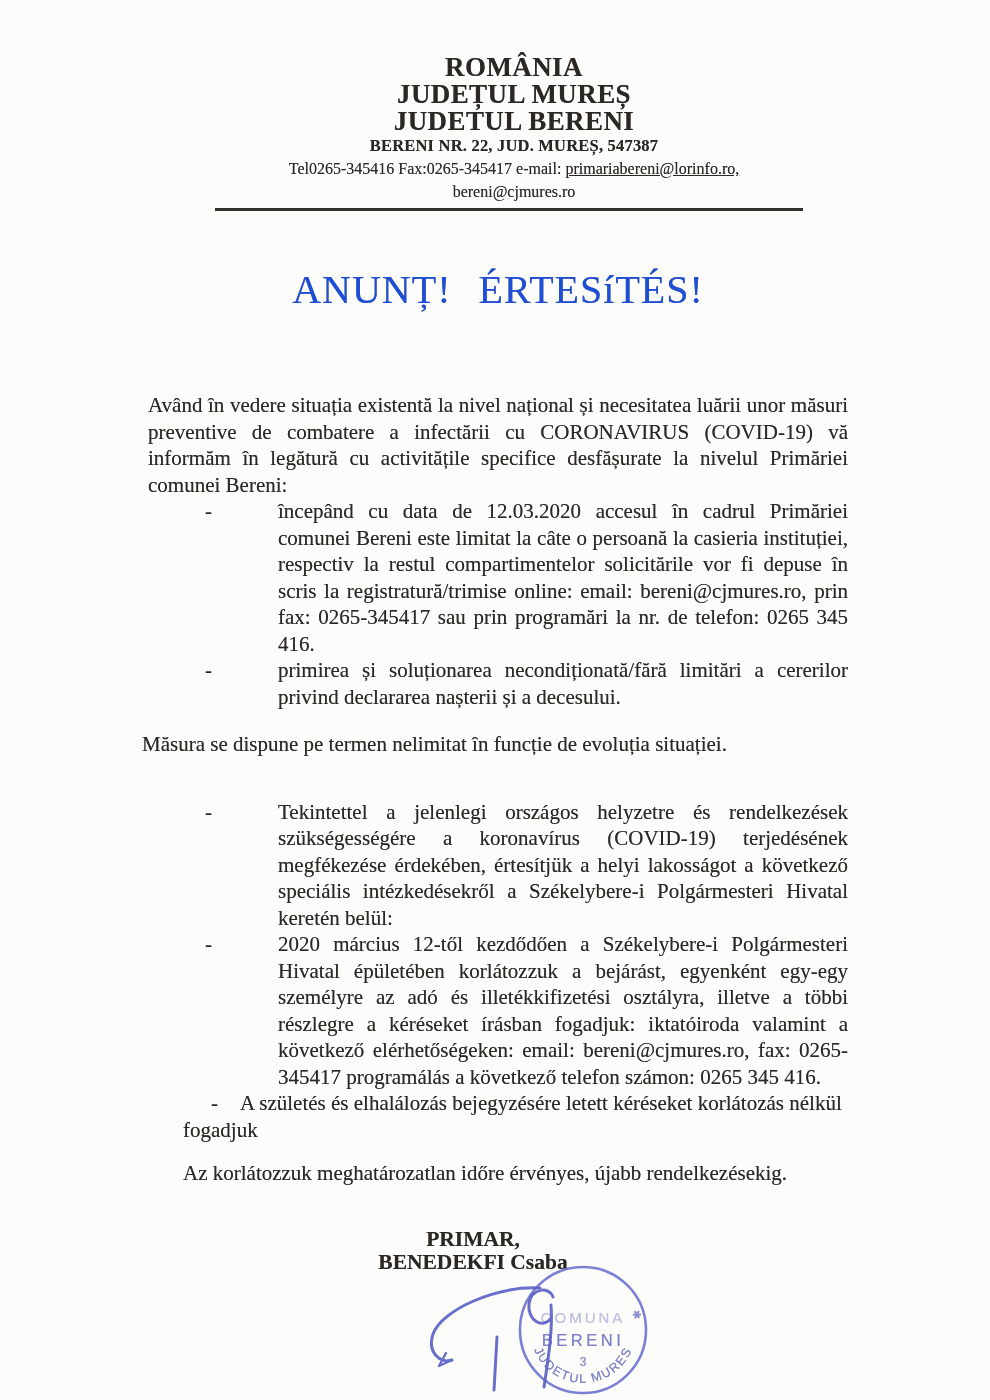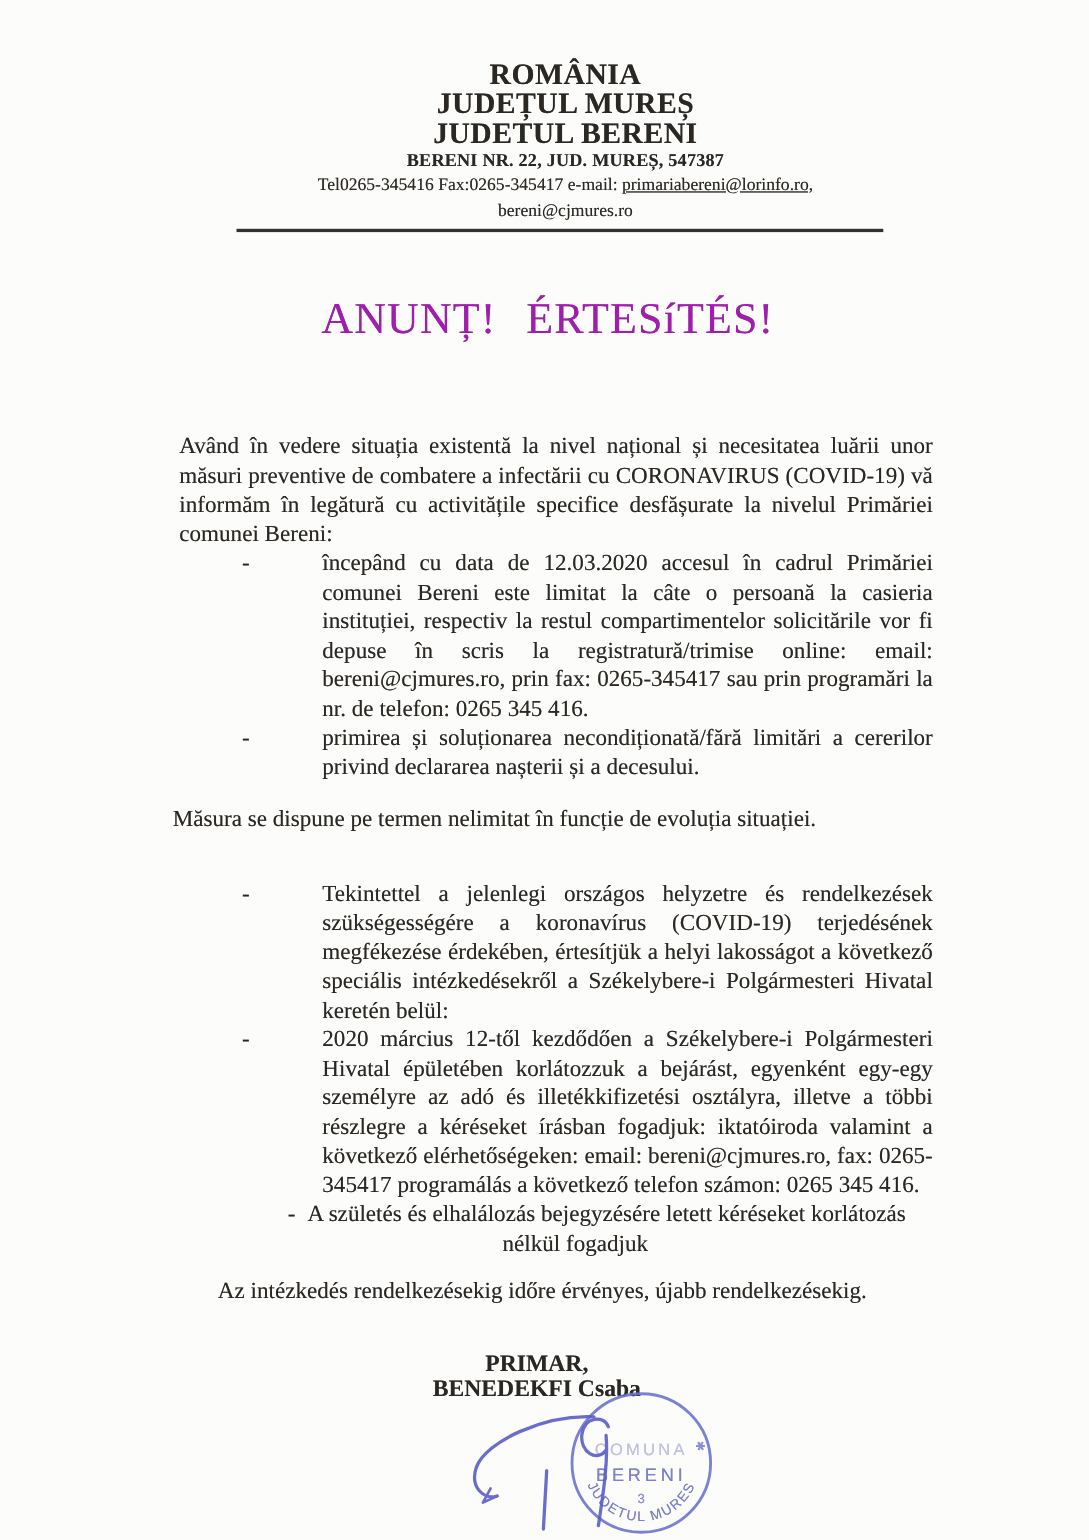--- a/index.html
+++ b/index.html
@@ -18,32 +18,32 @@
   .letterhead { text-align:center; padding-top:54px; padding-left:32px; }
   .h-line  { font-weight:bold; font-size:27px; line-height:27px; letter-spacing:.4px; }
   .h-addr  { font-weight:bold; font-size:16.5px; line-height:22px; letter-spacing:.2px; }
   .h-contact { font-size:16px; line-height:23px; }
   .u { text-decoration:underline; }
   .rule { height:3px; background:#34312d; width:588px; margin:5px 0 0 67px; }
 
   .docnr { text-align:center; padding-left:24px; margin-top:15px; font-size:21px; line-height:25px; }
 
   .title { text-align:center; margin-top:56px; font-size:40px; line-height:46px;
-           letter-spacing:1px; white-space:nowrap; color:#a21caf; }
+           letter-spacing:1px; white-space:nowrap; color:#1d4ed8; }
   .title .t2 { margin-left:27px; }
 
   
-  .bodytext { margin-top:79px; font-size:21px; line-height:26.5px;margin-left:15px; }
+  .bodytext { margin-top:79px; font-size:21px; line-height:26.5px; }
   .para { text-align:justify; text-justify:inter-word; }
   .bullet { display:flex; margin-left:57px; align-items:flex-start; }
   .bullet .dash { flex:0 0 73px; width:73px; }
   .bullet .btext { flex:1; text-align:justify; text-justify:inter-word; }
   .note-ro { margin-top:21px; margin-left:-6px; }
   .hu-list { margin-top:41px; }
-  .hu3 { margin-left:35px; margin-top:0; text-indent:14px;text-align:center; }
+  .hu3 { margin-left:35px; margin-top:0; text-indent:14px; }
   .hu3 .dash3 { display:inline-block; width:43px; }
   .note-hu { margin-left:35px; margin-top:17px; }
 
   
   .sig { margin-top:41px; margin-left:225px; width:200px; text-align:center;
          font-weight:bold; font-size:21.5px; line-height:23px; }
 
   
   .ink { position:absolute; left:395px; top:1256px; width:290px; height:144px; z-index:5; }
   .stamp-text { font-family:"Liberation Sans", sans-serif; }
@@ -92,21 +92,21 @@
         </div>
         <div class="bullet">
           <span class="dash">-</span>
           <div class="btext">2020 március 12-től kezdődően a Székelybere-i Polgármesteri Hivatal épületében korlátozzuk a bejárást, egyenként egy-egy személyre az adó és illetékkifizetési osztályra, illetve a többi részlegre a kéréseket írásban fogadjuk: iktatóiroda valamint a következő elérhetőségeken: email: bereni@cjmures.ro, fax: 0265-345417 programálás a következő telefon számon: 0265 345 416.</div>
         </div>
         <div class="hu3">
           <span class="dash3">-</span><span>A születés és elhalálozás bejegyzésére letett kéréseket korlátozás nélkül fogadjuk</span>
         </div>
       </div>
 
-      <div class="note-hu">Az intézkedés rendelkezésekig időre érvényes, újabb rendelkezésekig.</div>
+      <div class="note-hu">Az korlátozzuk meghatározatlan időre érvényes, újabb rendelkezésekig.</div>
 
       <div class="sig">
         <div>PRIMAR,</div>
         <div>BENEDEKFI Csaba</div>
       </div>
     </div>
   </div>
 
   <svg class="ink" viewBox="0 0 290 144">
     <g opacity="0.88">

